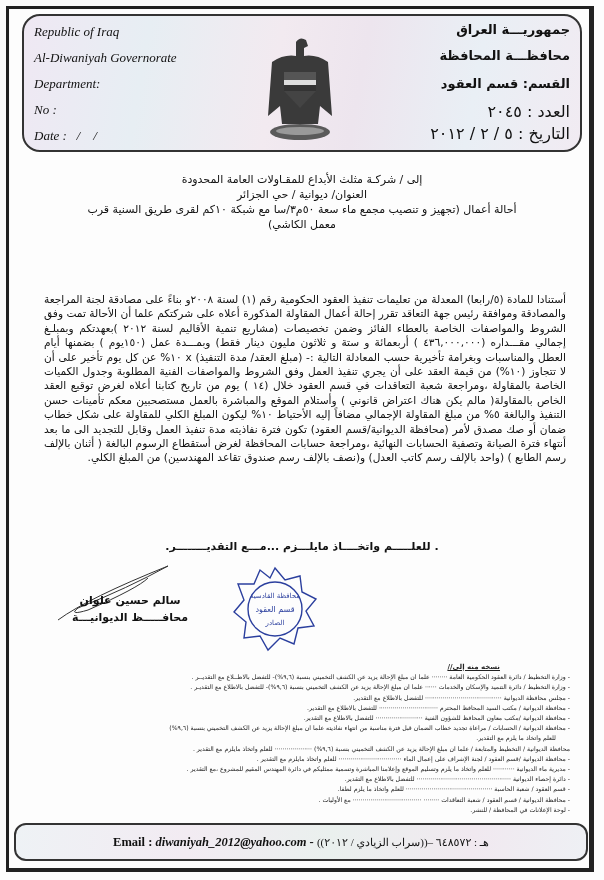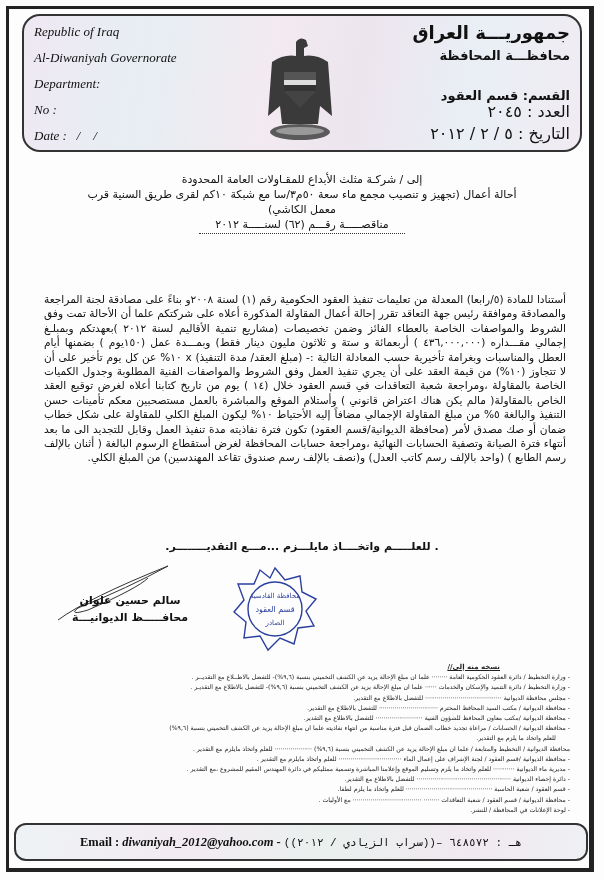--- a/index.html
+++ b/index.html
@@ -40,32 +40,32 @@
   <svg class="emblem" viewBox="0 0 80 110">
     <path d="M36 6 Q40 0 46 4 L48 10 L44 12 L44 20 Q56 18 68 26 L72 80 L60 70 L58 88 L22 88 L20 70 L8 80 L12 26 Q24 18 36 20 L36 12 Z" fill="#3a3a3a"></path>
     <rect x="24" y="36" width="32" height="8" fill="#555"></rect>
     <rect x="24" y="44" width="32" height="5" fill="#ddd"></rect>
     <rect x="24" y="49" width="32" height="6" fill="#333"></rect>
     <path d="M24 55 L56 55 L40 72 Z" fill="#444"></path>
     <ellipse cx="40" cy="96" rx="30" ry="8" fill="#5a5a5a"></ellipse>
     <ellipse cx="40" cy="95" rx="24" ry="4" fill="#999"></ellipse>
   </svg>
 
-  <div class="hr" style="top:6px;font-weight:bold;font-size:18px;">جمهوريـــة العراق</div>
+  <div class="hr" style="top:6px;font-weight:bold;font-size:13px;">جمهوريـــة العراق</div>
   <div class="hr" style="top:32px;font-weight:bold;font-size:13px;">محافظـــة المحافظة</div>
-  <div class="hr" style="top:72px;font-weight:bold;font-size:13px;">القسم: قسم العقود</div>
+  <div class="hr" style="top:60px;font-weight:bold;font-size:13px;">القسم: قسم العقود</div>
   <div class="hr" style="top:86px;">العدد : ٢٠٤٥</div>
   <div class="hr" style="top:108px;">التاريخ : ٥ / ٢ / ٢٠١٢</div>
 </div>
 
 <div class="block" style="top:172px;">
   <div>إلى / شركـة مثلث الأبداع للمقـاولات العامة المحدودة</div>
+  <div>العنوان/ ديوانية / حي الجزائر</div>
   <div>أحالة أعمال (تجهيز و تنصيب مجمع ماء سعة ٥٠م٣/سا مع شبكة ١٠كم لقرى طريق السنية قرب</div>
   <div>معمل الكاشي)</div>
-  <div><span class="underline-dots">مناقصـــــة رقـــم (٦٢) لسنـــــة ٢٠١٢</span></div>
 </div>
 
 <div class="body-par">أستنادا للمادة (٥/رابعا) المعدلة من تعليمات تنفيذ العقود الحكومية رقم (١) لسنة ٢٠٠٨و بناءً على مصادقة لجنة المراجعة والمصادقة وموافقة رئيس جهة التعاقد تقرر إحالة أعمال المقاولة المذكورة أعلاه على شركتكم علما أن الأحالة تمت وفق الشروط والمواصفات الخاصة بالعطاء الفائز وضمن تخصيصات (مشاريع تنمية الأقاليم لسنة ٢٠١٢ )بعهدتكم وبمبلـغ إجمالي مقـــداره (٤٣٦,٠٠٠,٠٠٠ ) أربعمائة و ستة و ثلاثون مليون دينار فقط) وبمـــدة عمل (١٥٠يوم ) بضمنها أيام العطل والمناسبات وبغرامة تأخيرية حسب المعادلة التالية :- (مبلغ العقد/ مدة التنفيذ) x ١٠% عن كل يوم تأخير على أن لا تتجاوز (١٠%) من قيمة العقد على أن يجري تنفيذ العمل وفق الشروط والمواصفات الفنية المطلوبة وجدول الكميات الخاصة بالمقاولة ،ومراجعة شعبة التعاقدات في قسم العقود خلال (١٤ ) يوم من تاريخ كتابنا أعلاه لغرض توقيع العقد الخاص بالمقاولة( مالم يكن هناك اعتراض قانوني ) وأستلام الموقع والمباشرة بالعمل مستصحبين معكم تأمينات حسن التنفيذ والبالغة ٥% من مبلغ المقاولة الإجمالي مضافاً إليه الأحتياط ١٠% ليكون المبلغ الكلي للمقاولة على شكل خطاب ضمان أو صك مصدق لأمر (محافظة الديوانية/قسم العقود) تكون فترة نفاذيته مدة تنفيذ العمل وقابل للتجديد الى ما بعد أنتهاء فترة الصيانة وتصفية الحسابات النهائية ،ومراجعة حسابات المحافظة لغرض أستقطاع الرسوم البالغة ( أثنان بالإلف رسم الطابع ) (واحد بالإلف رسم كاتب العدل) و(نصف بالإلف رسم صندوق تقاعد المهندسين) من المبلغ الكلي.</div>
 
 <div class="closing">. للعلـــــم واتخــــاذ مايلـــزم ...مـــع التقديــــــــر.</div>
 
 <svg class="sig-scribble" viewBox="0 0 140 70">
   <path d="M10 62 Q40 40 120 8 Q80 30 30 50 Q20 58 40 52 Q90 30 100 20" fill="none" stroke="#333" stroke-width="1"></path>
 </svg>
 <div class="sig">
@@ -99,15 +99,15 @@
   <div class="cc-item">- قسم العقود / شعبة الحاسبة ············································ للعلم واتخاذ ما يلزم لطفا.</div>
   <div class="cc-item">- محافظة الديوانية / قسم العقود / شعبة التعاقدات ········ ··································· مع الأوليات .</div>
   <div class="cc-item">- لوحة الإعلانات في المحافظة / للنشر.</div>
 </div>
 
 <div class="footer-box">
   <div class="footer-text">
     <span>Email :</span>
     <span class="em">diwaniyah_2012@yahoo.com</span>
     <span> - </span>
-    <span style="direction:rtl;unicode-bidi:embed;font-family:Liberation Mono, monospace;font-weight:normal;font-size:11px;margin-top:21px;">هـ : ٦٤٨٥٧٢ –((سراب الزيادي / ٢٠١٢))</span>
+    <span style="direction:rtl;unicode-bidi:embed;font-family:Liberation Serif, serif;font-weight:normal;font-size:11px;margin-top:21px;">هـ : ٦٤٨٥٧٢ –((سراب الزيادي / ٢٠١٢))</span>
   </div>
 </div>
 
 </body></html>

